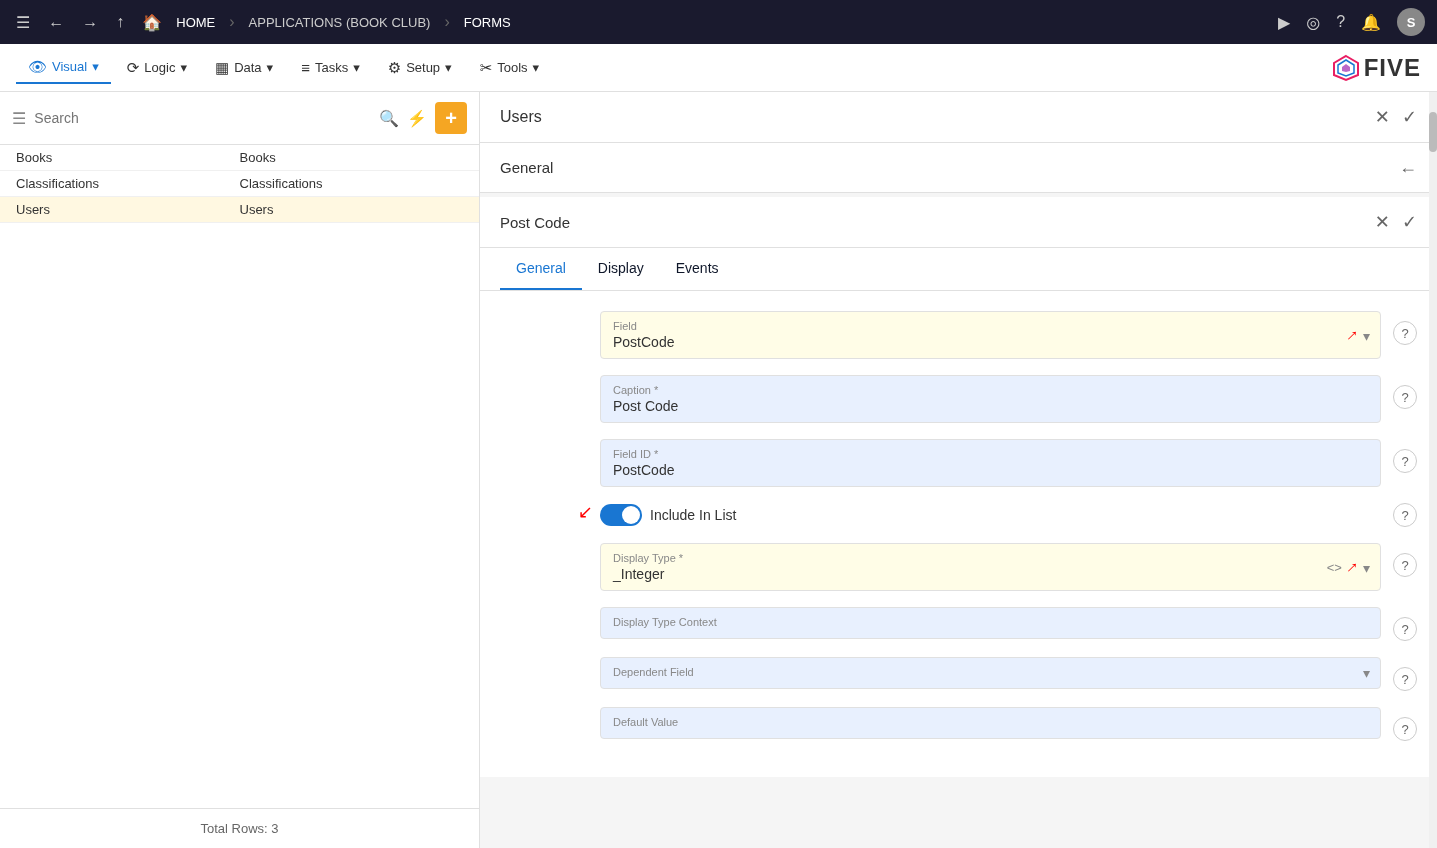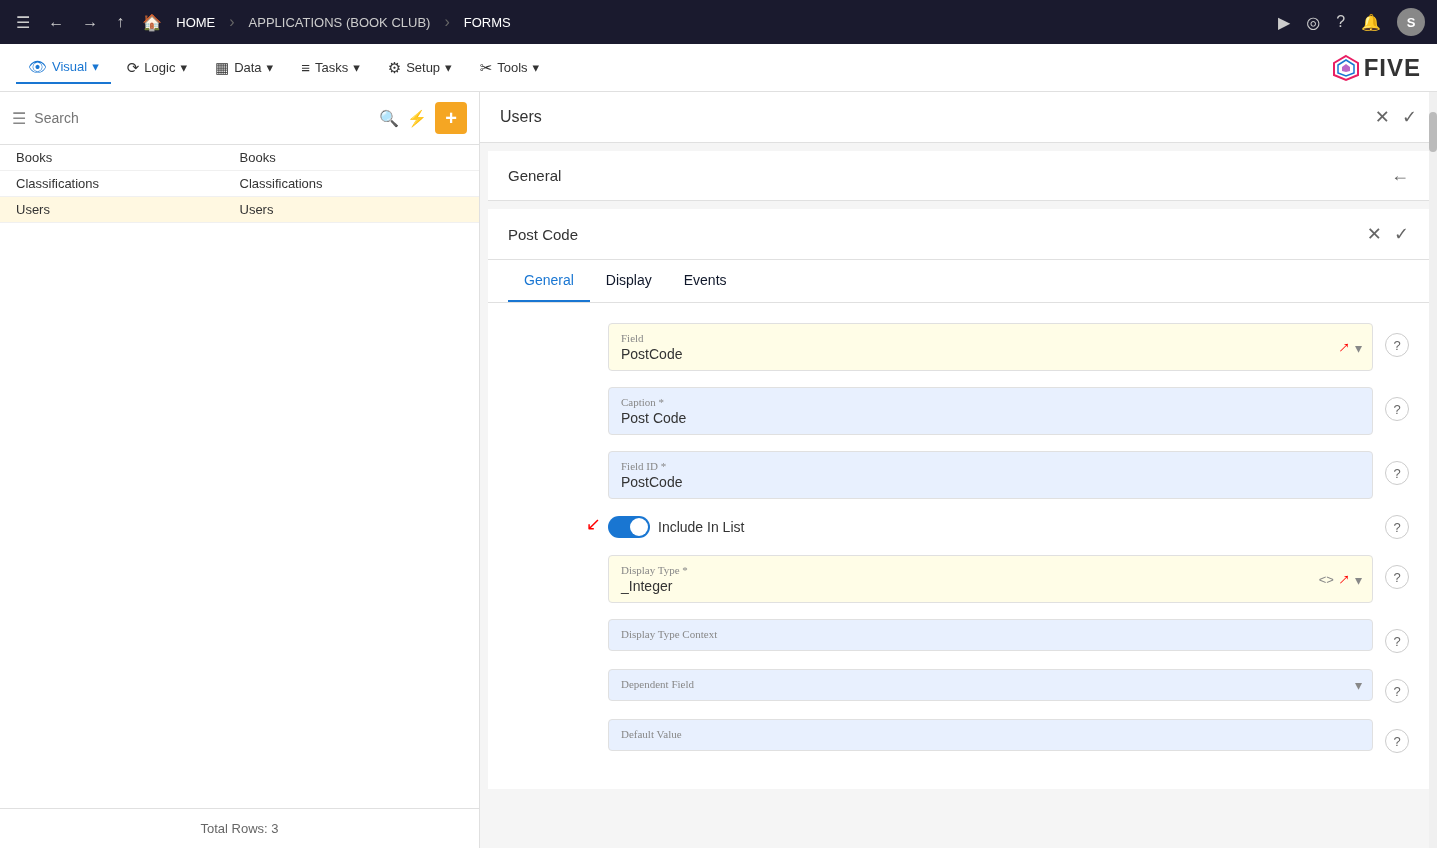--- a/index.html
+++ b/index.html
@@ -177,21 +177,21 @@
       font-size: 16px;
       font-weight: 500;
       color: #333;
     }
     .panel-actions { display: flex; gap: 12px; }
     .panel-action-btn { color: #666; cursor: pointer; font-size: 18px; background: none; border: none; }
 
     
     .sub-panel {
       background: white;
-      margin: 8px;
+      margin: 0;
     }
     .sub-panel-header {
       padding: 14px 20px;
       display: flex;
       align-items: center;
       justify-content: space-between;
       background: white;
       border-bottom: 1px solid #e0e0e0;
     }
     .sub-panel-title {
@@ -247,21 +247,20 @@
     .field-container.yellow-bg {
       background: #fffde7;
     }
     .field-container.blue-bg {
       background: #e8f0fe;
     }
     .field-label {
       font-size: 11px;
       color: #888;
       margin-bottom: 2px;
-      font-family: Liberation Serif, serif;
     }
     .field-value {
       font-size: 14px;
       color: #333;
     }
     .field-dropdown-icon {
       position: absolute;
       right: 10px;
       top: 50%;
       transform: translateY(-50%);

